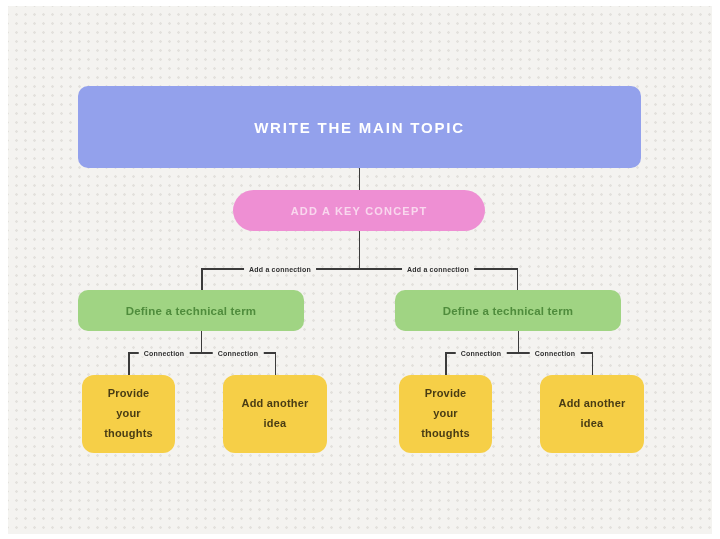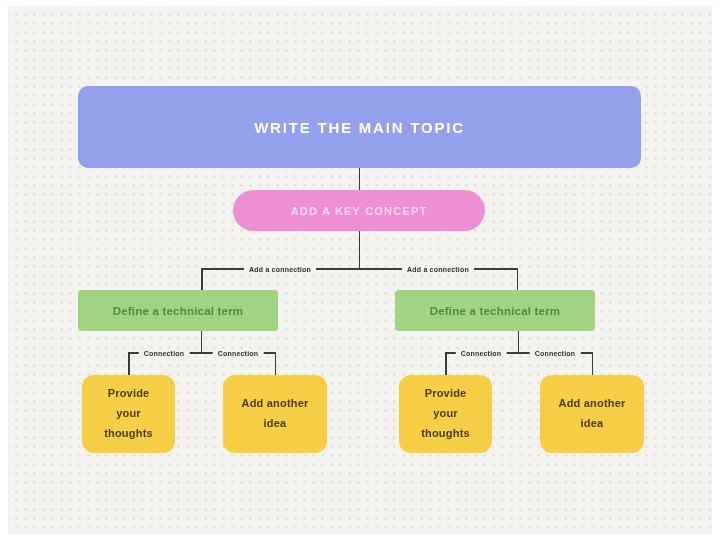--- a/index.html
+++ b/index.html
@@ -45,22 +45,22 @@
     left: 233px; top: 190px; width: 252px; height: 41px;
     border-radius: 21px;
     background: #ee8fd3;
     color: #f9d7ee;
     font-size: 11px;
     font-weight: bold;
     letter-spacing: 1.2px;
   }
 
   .term {
-    top: 290px; width: 200px; height: 41px;
-    border-radius: 4px;
+    top: 290px; width: 226px; height: 41px;
+    border-radius: 10px;
     background: #a0d483;
     color: #4f8c3c;
     font-size: 11.5px;
     font-weight: 600;
     letter-spacing: 0.2px;
   }
   .term-left  { left: 78px; }
   .term-right { left: 395px; }
 
   .idea {

